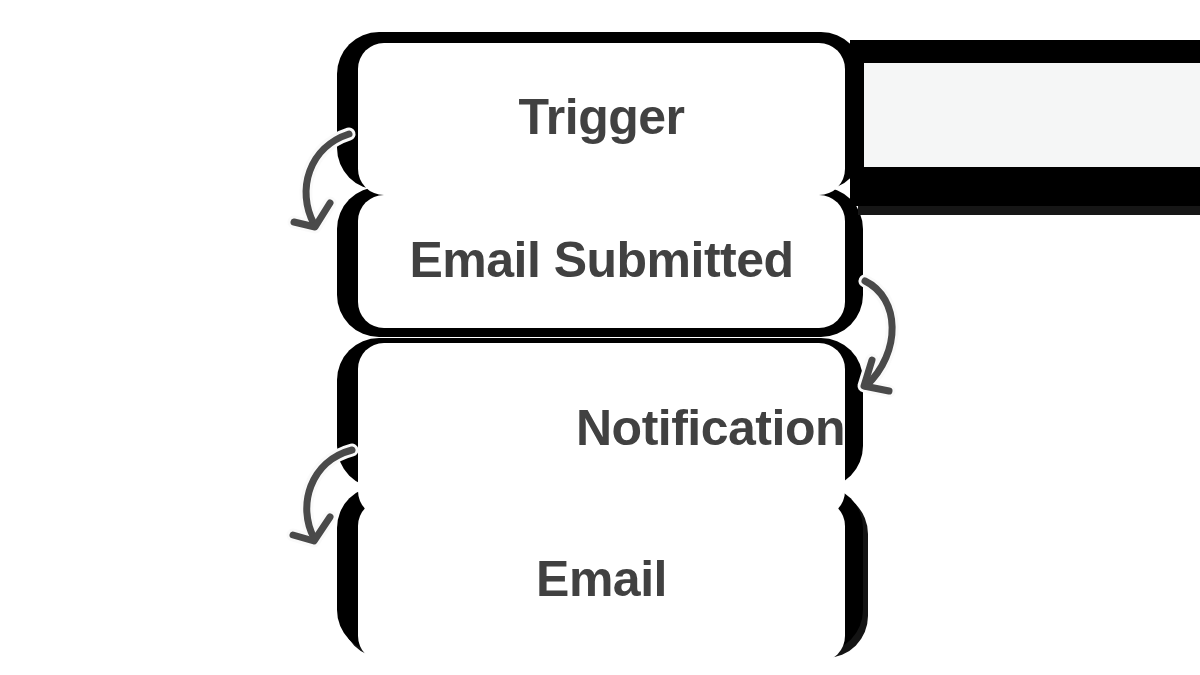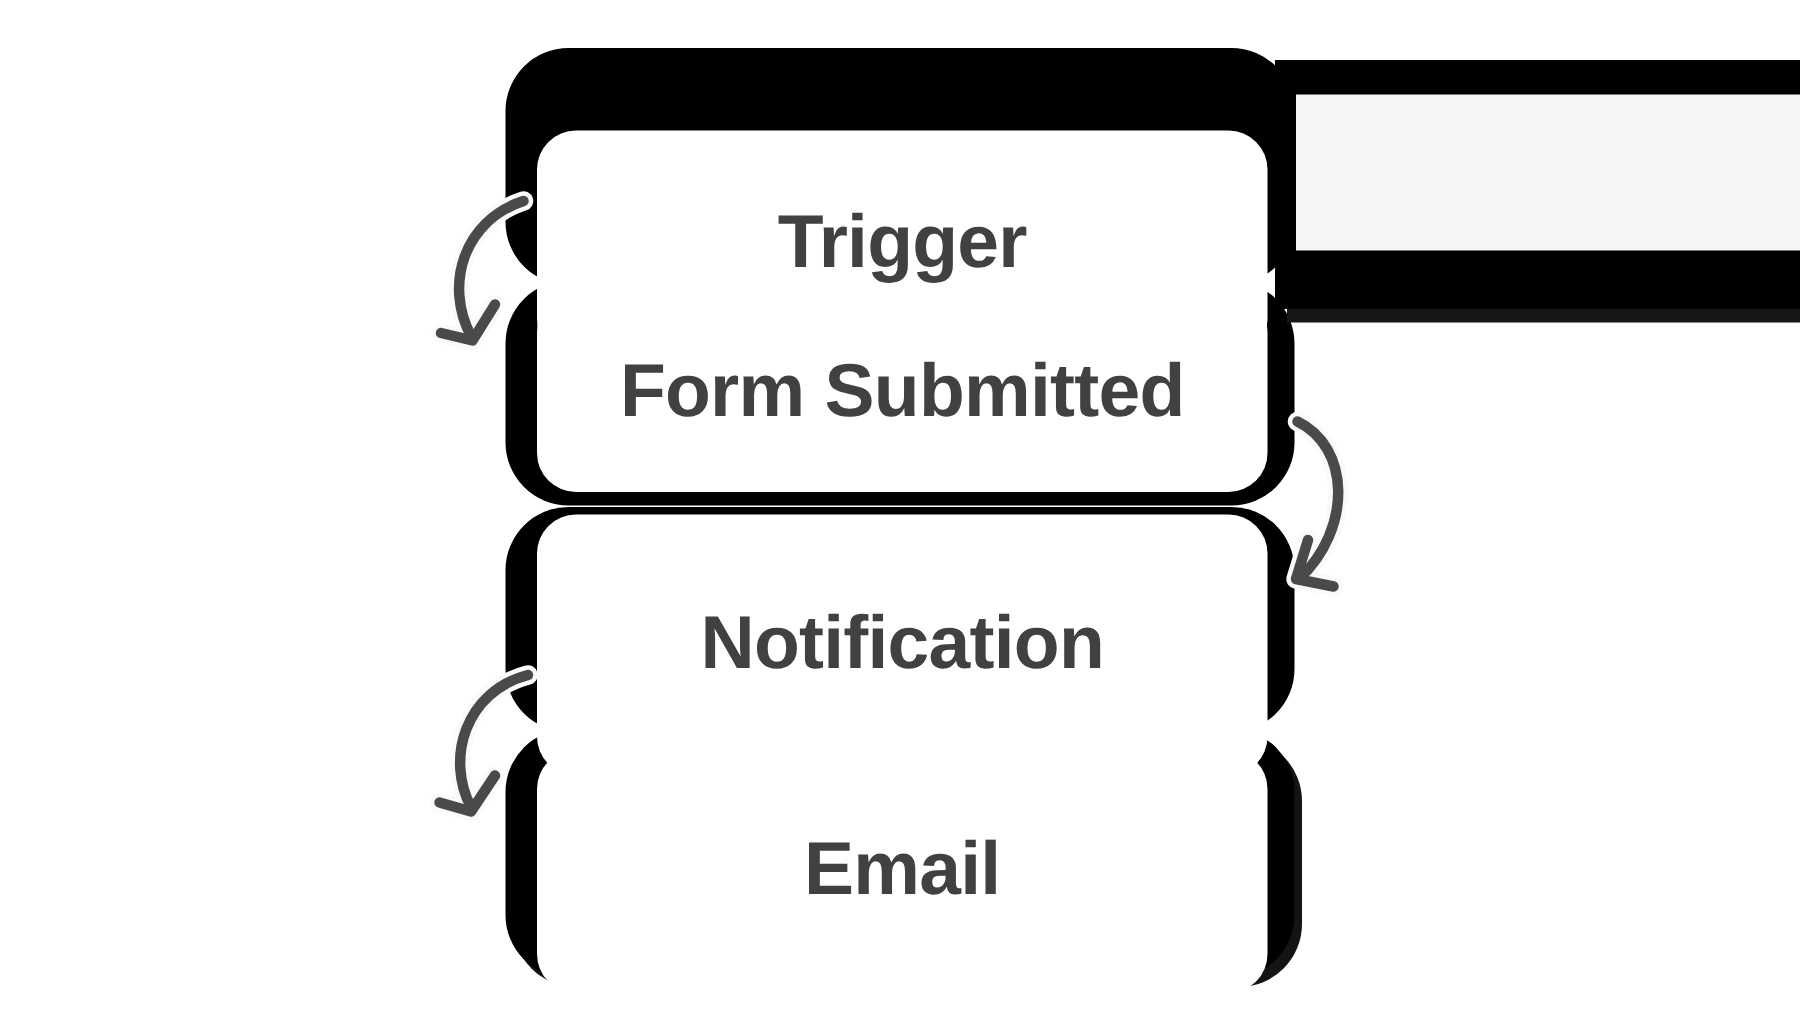--- a/index.html
+++ b/index.html
@@ -14,23 +14,23 @@
   }
   .blob.b1{top:32px;height:158px;}
   .blob.b2{top:187px;height:150px;}
   .blob.b3{top:338px;height:150px;}
   .blob.b4{top:486px;height:166px;box-shadow:5px 6px 0 #141414;}
   
   .node{
     position:absolute;left:358px;width:487px;background:#ffffff;border-radius:26px;
     display:flex;align-items:center;justify-content:center;
   }
-  .node.n1{top:43px;height:152px;margin-top:44px;}
+  .node.n1{top:43px;height:152px;}
   .node.n2{top:195px;height:133px;}
-  .node.n3{top:343px;height:174px;}
+  .node.n3{top:343px;height:174px;justify-content:flex-end;}
   .node.n4{top:500px;height:162px;}
   .node .label{
     color:#414141;font-size:50px;font-weight:700;letter-spacing:-0.5px;
     white-space:nowrap;line-height:1;padding-bottom:4px;
   }
   
   .offscreen-node{
     position:absolute;left:850px;top:40px;width:350px;height:166px;background:#000000;
   }
   .offscreen-node .body{
@@ -56,21 +56,21 @@
 
   <div class="offscreen-node">
     <div class="body"></div>
   </div>
   <div class="offscreen-shadow"></div>
 
   <div class="node n1">
     <span class="label">Trigger</span>
   </div>
   <div class="node n2">
-    <span class="label">Form Submitted</span>
+    <span class="label">Email Submitted</span>
   </div>
   <div class="node n3">
     <span class="label">Notification</span>
   </div>
   <div class="node n4">
     <span class="label">Email</span>
   </div>
 
   <svg class="arrows" viewBox="0 0 1200 675" xmlns="http://www.w3.org/2000/svg">
 

